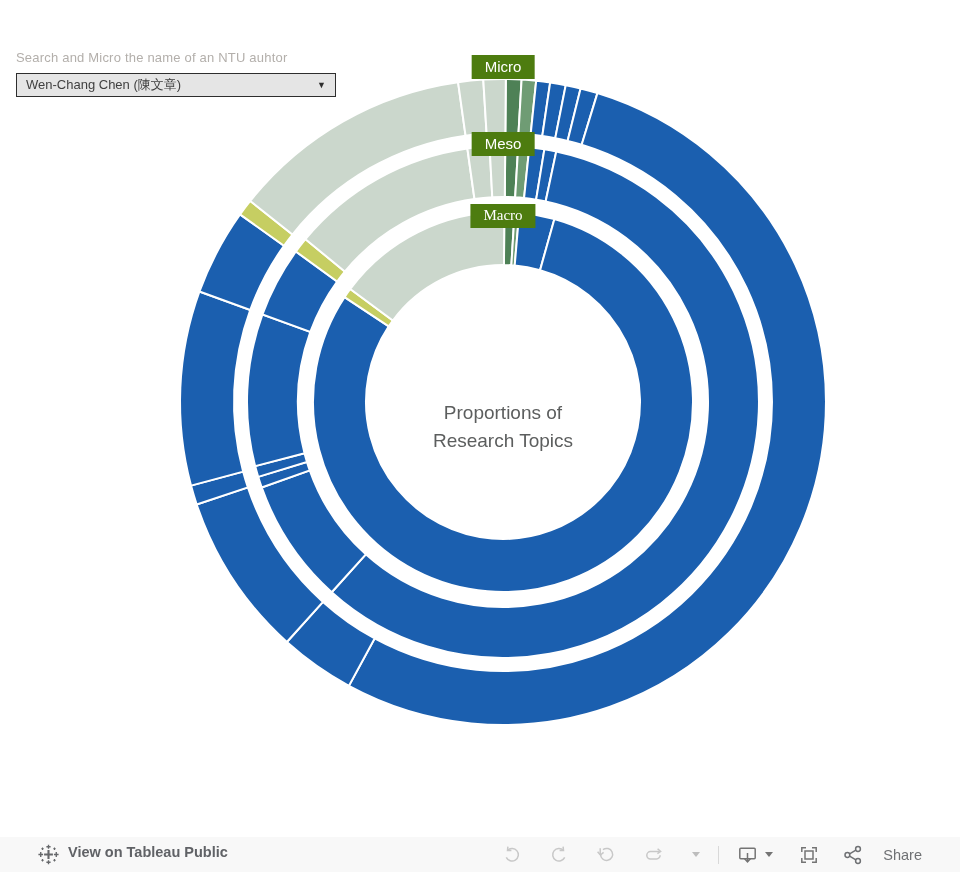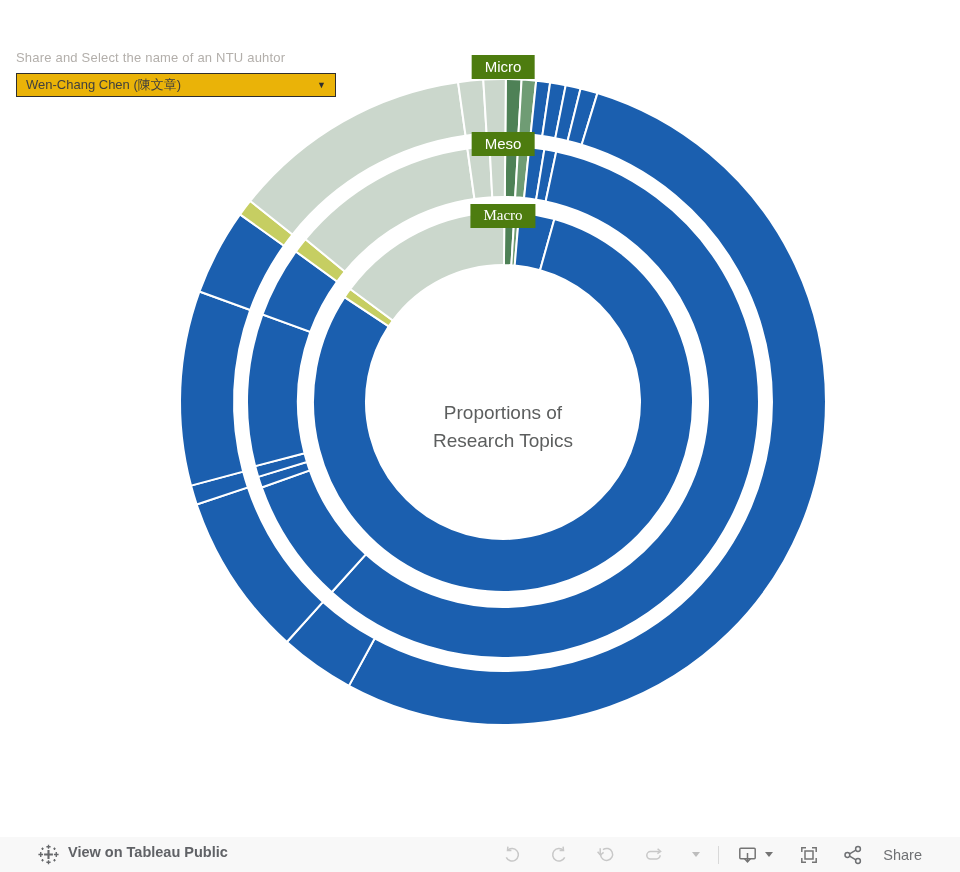--- a/index.html
+++ b/index.html
@@ -2,21 +2,21 @@
 <html><head>
 <meta charset="utf-8">
 <style>
   html,body{margin:0;padding:0;background:#ffffff;width:960px;height:872px;overflow:hidden;
     font-family:"Liberation Sans", sans-serif;}
   .stage{position:relative;width:960px;height:872px;background:#ffffff;}
 
   
   .filter{position:absolute;left:16px;top:50px;width:320px;}
   .filter-label{font-size:13px;color:#b3afab;margin-bottom:8px;letter-spacing:.2px;}
-  .filter-box{box-sizing:border-box;width:320px;height:24px;border:1px solid #2e2e2e;background:#eab308;
+  .filter-box{box-sizing:border-box;width:320px;height:24px;border:1px solid #2e2e2e;background:#e5e5e5;
     display:flex;align-items:center;justify-content:space-between;padding:0 9px;cursor:pointer;}
   .filter-value{font-size:13px;color:#3f3f3f;white-space:nowrap;overflow:hidden;}
   .filter-caret{font-size:9px;color:#2e2e2e;line-height:1;}
 
   
   .chart-svg{position:absolute;left:0;top:0;}
   .ring-label{position:absolute;transform:translate(-50%,-50%);background:#4d7c0f;color:#ffffff;
     font-size:15px;padding:3px 13px 4px;white-space:nowrap;z-index:5;}
   .ring-label.serif{font-family:"Liberation Serif", serif;}
   .center-title{position:absolute;left:503px;top:399px;transform:translate(-50%,-50%);width:250px;
@@ -38,21 +38,21 @@
   svg.ic{display:block;}
   .caret-shape{width:0;height:0;border-left:4.5px solid transparent;border-right:4.5px solid transparent;
     border-top:5px solid currentColor;}
 </style>
 </head>
 <body>
 
 <div class="stage">
 
   <div class="filter">
-    <div class="filter-label">Share and Select the name of an NTU auhtor</div>
+    <div class="filter-label">Search and Micro the name of an NTU auhtor</div>
     <div class="filter-box">
       <span class="filter-value">Wen-Chang Chen (陳文章)</span>
       <span class="filter-caret">▼</span>
     </div>
   </div>
 
   <svg class="chart-svg" width="960" height="780" viewBox="0 0 960 780">
       <path d="M504.33 212.00 A190 190 0 0 1 514.60 212.35 L511.36 265.26 A137 137 0 0 0 503.96 265.00 Z" fill="#4e8156" stroke="#ffffff" stroke-width="2"></path>
       <path d="M514.60 212.35 A190 190 0 0 1 519.23 212.69 L514.70 265.50 A137 137 0 0 0 511.36 265.26 Z" fill="#6f9c74" stroke="#ffffff" stroke-width="2"></path>
       <path d="M519.23 212.69 A190 190 0 0 1 554.41 219.09 L540.07 270.11 A137 137 0 0 0 514.70 265.50 Z" fill="#1b5faf" stroke="#ffffff" stroke-width="2"></path>

